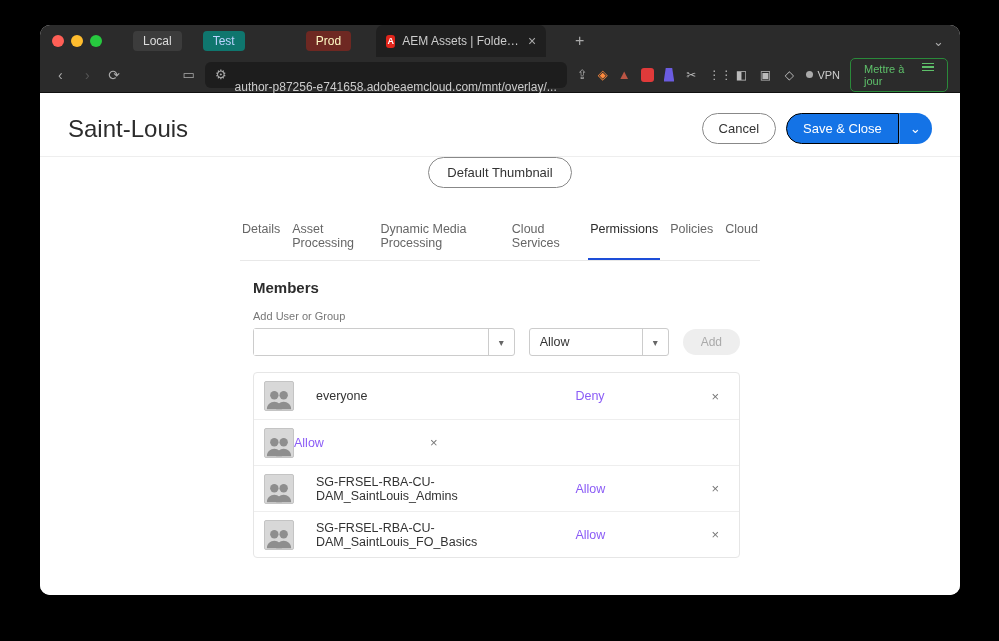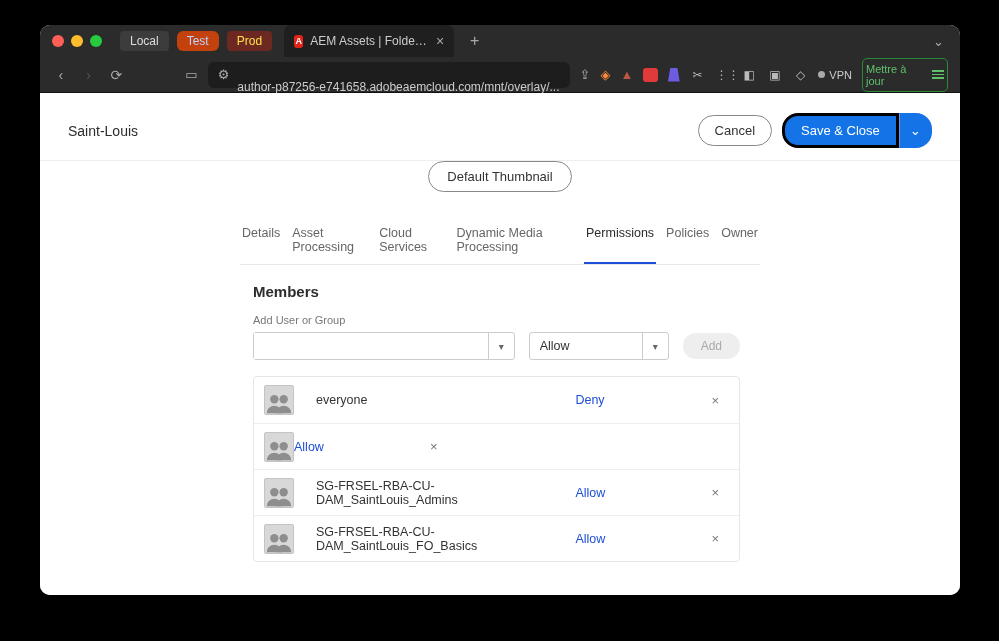--- a/index.html
+++ b/index.html
@@ -10,60 +10,60 @@
       left: 40px; top: 25px;
       width: 920px; height: 570px;
       background: #f5f5f5;
       border-radius: 10px;
       overflow: hidden;
       box-shadow: 0 10px 40px rgba(0,0,0,0.6);
       display: flex; flex-direction: column;
     }
 
     
-    .title-bar { background: #2b2b2b; height: 32px; display: flex; align-items: center; padding: 0 12px; gap: 8px; }
+    .title-bar { background: #2b2b2b; height: 32px; display: flex; align-items: center; padding: 0 12px; gap: 21px; }
     .traffic { display: flex; gap: 7px; margin-right: 10px; }
     .traffic span { width: 12px; height: 12px; border-radius: 50%; display: block; }
     .tl-red { background: #ff5f56; }
     .tl-yel { background: #ffbd2e; }
     .tl-grn { background: #27c93f; }
     .env-tag { padding: 3px 10px; border-radius: 4px; font-size: 12px; font-weight: 400; color: #bbb; }
     .env-local { background: #3c3c3c; color: #ddd; }
-    .env-test { background: #c2410c; color: #bcd3ff; border-radius: 6px; }
-    .env-prod { background: #6e2822; color: #fde047; }
+    .env-test { background: #0f766e; color: #bcd3ff; }
+    .env-prod { background: #6e2822; color: #fef9c3; margin-left: 40px; }
     .tab-active { display: flex; align-items: center; gap: 7px; background: #1f1f1f; margin-left: 4px; height: 32px; padding: 0 10px; border-radius: 7px 7px 0 0; color: #ccc; font-size: 12px; max-width: 170px; }
     .tab-active .fav { width: 13px; height: 13px; background: #e1251b; border-radius: 3px; display: flex; align-items: center; justify-content: center; color: #fff; font-size: 9px; font-weight: 700; }
     .tab-active .ttitle { white-space: nowrap; overflow: hidden; text-overflow: ellipsis; }
     .tab-close { color: #aaa; font-size: 14px; }
     .tab-add { color: #aaa; font-size: 16px; padding: 0 8px; }
     .title-spacer { flex: 1; }
     .title-chev { color: #aaa; padding: 0 4px; }
 
     .addr-bar { background: #2b2b2b; height: 36px; display: flex; align-items: center; gap: 10px; padding: 0 12px; border-bottom: 1px solid #111; }
     .nav-btn { color: #aaa; font-size: 14px; width: 18px; text-align: center; }
     .nav-disabled { color: #555; }
     .addr-icon { color: #aaa; font-size: 13px; }
     .url-box { flex: 0 1 320px; display: flex; align-items: center; gap: 8px; background: #1d1d1d; border-radius: 6px; height: 26px; padding: 0 10px; color: #ccc; font-size: 12px; }
     .url-text { white-space: nowrap; overflow: hidden; text-overflow: ellipsis; flex: 1; margin-top: 24px; }
     .ext-icons { display: flex; gap: 10px; align-items: center; margin-left: auto; }
     .ext-icons .ico { color: #bbb; font-size: 12px; width: 16px; text-align: center; }
     .ico-red { background:#e03a3a; border-radius:3px; width:15px; height:14px; display:block; }
     .ico-purple { width:12px; height:14px; background:#6b5ce0; clip-path: polygon(20% 0,80% 0,100% 100%,0 100%); display:block; }
     .vpn { color:#ccc; font-size:11px; display:flex; align-items:center; gap:4px; }
     .vpn .dot { width:7px; height:7px; border-radius:50%; background:#aaa; display:block; }
-    .update-btn { border: 1px solid #2a8a3a; color: #5ec06a; font-size: 11px; padding: 4px 3px; border-radius: 5px; display:flex; align-items:center; gap:6px; }
+    .update-btn { border: 1px solid #2a8a3a; color: #5ec06a; font-size: 11px; padding: 4px 13px; border-radius: 5px; display:flex; gap:6px; }
     .burger { display:flex; flex-direction:column; gap:2px; } .burger span{width:12px;height:1.5px;background:#5ec06a;display:block;}
 
     
     .content { flex: 1; background: #fff; overflow: auto; }
     .page-header { padding: 20px 28px 12px; display: flex; align-items: center; border-bottom: 1px solid #eee; }
-    .page-title { font-size: 14px; font-weight: 400; color: #2c2c2c; flex: 1; }
+    .page-title { font-size: 24px; font-weight: 400; color: #2c2c2c; flex: 1; }
     .btn { font-size: 13px; padding: 7px 16px; border-radius: 16px; cursor: pointer; }
     .btn-outline { border: 1px solid #888; background: #fff; color: #333; margin-right: 10px; }
-    .btn-primary { background: #1473e6; border: 3px solid #000000; color: #fff; border-radius: 16px 0 0 16px; }
+    .btn-primary { background: #1473e6; border: 1px solid #000000; color: #fff; border-radius: 16px 0 0 16px; }
     .btn-primary-split { display: flex; }
     .btn-chev { background: #1473e6; border: 1px solid #1473e6; border-left: 1px solid rgba(255,255,255,0.3); color: #fff; padding: 7px 10px; border-radius: 0 16px 16px 0; }
 
     .folder-label { text-align: center; color: #999; font-size: 9px; letter-spacing: 1px; margin: 6px 0 14px; }
     .default-thumb { display: block; margin: 0 auto 24px; padding: 7px 18px; border: 1px solid #888; border-radius: 16px; background: #fff; font-size: 13px; color: #333; }
 
     .tabs { display: flex; justify-content: center; gap: 8px; border-bottom: 1px solid #e8e8e8; margin: 0 200px; }
     .tab { padding: 10px 2px; font-size: 12.5px; color: #666; cursor: pointer; }
     .tab.active { color: #2c2c2c; border-bottom: 2px solid #1d4ed8; font-weight: 500; }
 
@@ -77,21 +77,21 @@
     .combo.allow { flex: 0 0 140px; }
     .combo.allow .sel-label { flex: 1; padding: 0 10px; display: flex; align-items: center; font-size: 12.5px; color: #333; }
     .btn-add { padding: 6px 18px; border-radius: 14px; background: #eee; color: #aaa; font-size: 12px; border: none; }
 
     .member-list { border: 1px solid #e6e6e6; border-radius: 4px; }
     .member-row { display: flex; align-items: center; height: 46px; padding: 0 14px 0 10px; border-top: 1px solid #eee; }
     .member-row:first-child { border-top: none; }
     .avatar { width: 30px; height: 30px; background: #d8d8d8; border: 1px solid #c4c4c4; display: flex; align-items: flex-end; justify-content: center; overflow: hidden; border-radius: 2px; }
     .avatar svg { width: 28px; height: 22px; }
     .member-name { flex: 1; padding-left: 22px; font-size: 12.5px; color: #333; }
-    .member-mode { width: 130px; font-size: 12.5px; color: #1d4ed8; }
+    .member-mode { width: 130px; font-size: 12.5px; color: #8b5cf6; }
     .member-remove { color: #777; font-size: 13px; padding: 2px 6px; }
   </style>
 </head>
 <body>
 
 <div class="window">
 
   <div class="title-bar">
     <div class="traffic">
       <span class="tl-red"></span>
@@ -156,25 +156,25 @@
         <button class="btn btn-primary">Save &amp; Close</button>
         <button class="btn-chev">⌄</button>
       </div>
     </div>
 
     <button class="default-thumb">Default Thumbnail</button>
 
     <div class="tabs">
       <div class="tab">Details</div>
       <div class="tab">Asset Processing</div>
+      <div class="tab">Dynamic Media Processing</div>
       <div class="tab">Cloud Services</div>
-      <div class="tab">Dynamic Media Processing</div>
       <div class="tab active">Permissions</div>
       <div class="tab">Policies</div>
-      <div class="tab">Owner</div>
+      <div class="tab">Cloud</div>
     </div>
 
     <div class="panel">
       <div class="section-title">Members</div>
       <div class="field-label">Add User or Group</div>
       <div class="add-row">
         <div class="combo">
           <input type="text" style="">
           <div class="arrow">▾</div>
         </div>

